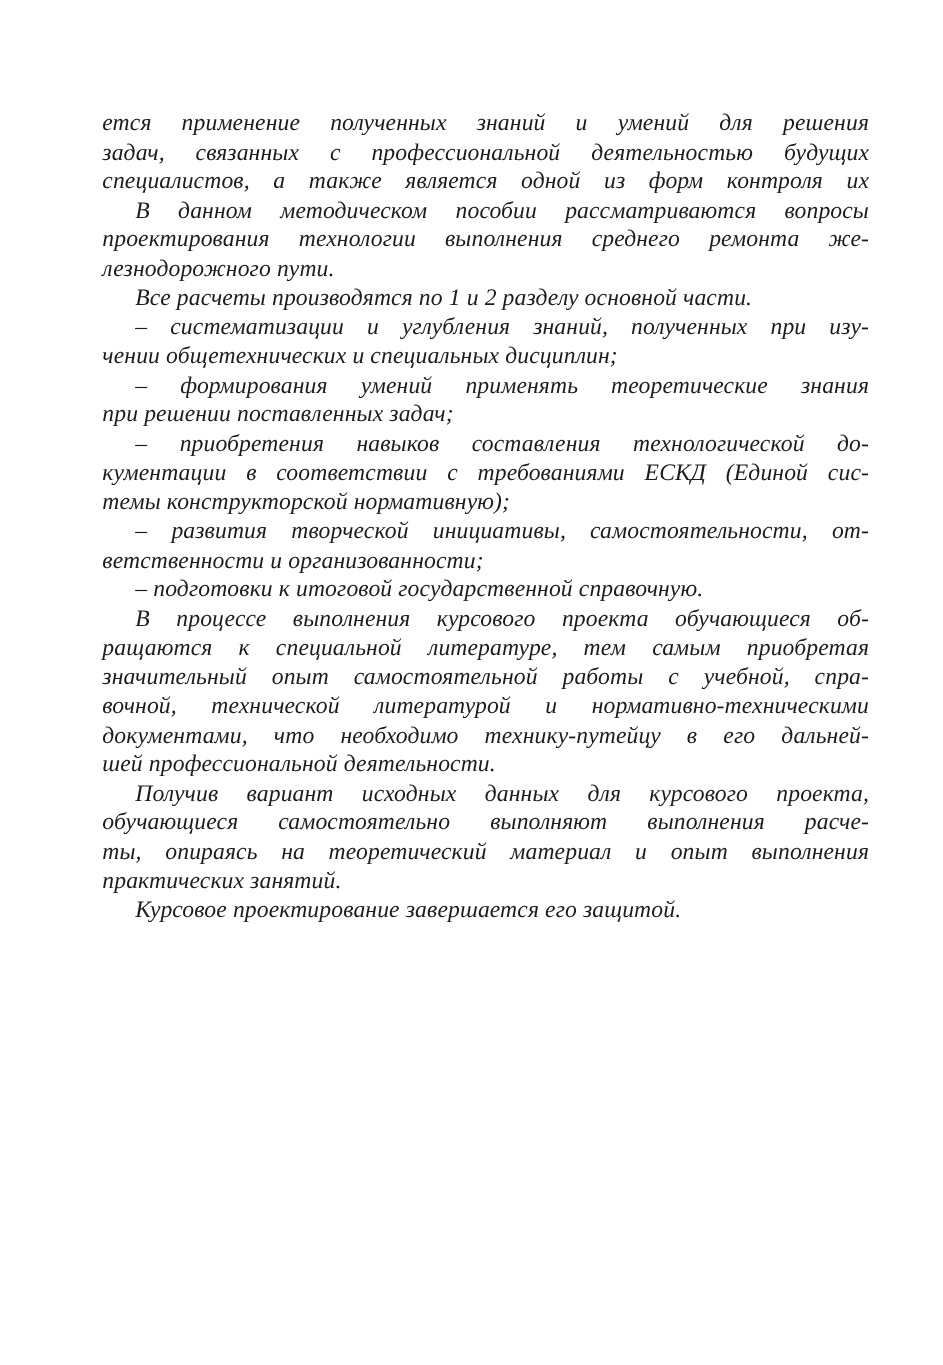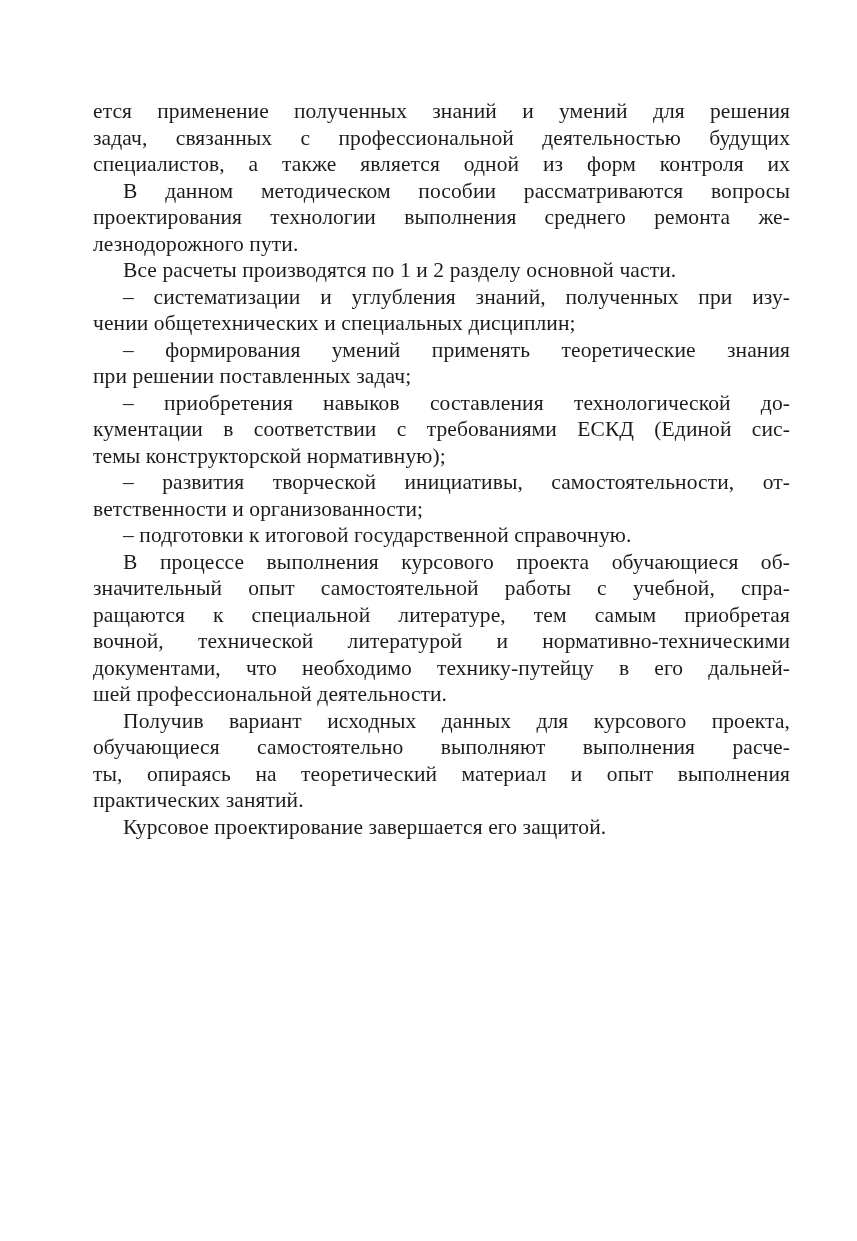--- a/index.html
+++ b/index.html
@@ -6,20 +6,21 @@
     margin: 0;
     padding: 0;
     background: #ffffff;
   }
   .page {
     position: relative;
     width: 857px;
     height: 1241px;
     background: #ffffff;
     overflow: hidden;
+    font-style: italic;
   }
   .text-block {
     position: absolute;
     left: 93px;
     top: 98px;
     width: 697px;
     font-family: "Liberation Serif", "DejaVu Serif", serif;
     font-size: 21.5px;
     line-height: 26.5px;
     color: #1c1c1c;
@@ -76,22 +77,22 @@
       </div>
       <div class="paragraph">
         <div class="line j indent">– развития творческой инициативы, самостоятельности, от-</div>
         <div class="line">ветственности и организованности;</div>
       </div>
       <div class="paragraph">
         <div class="line indent">– подготовки к итоговой государственной справочную.</div>
       </div>
       <div class="paragraph">
         <div class="line j indent">В процессе выполнения курсового проекта обучающиеся об-</div>
+        <div class="line j">ращаются к специальной литературе, тем самым приобретая</div>
         <div class="line j">значительный опыт самостоятельной работы с учебной, спра-</div>
-        <div class="line j">ращаются к специальной литературе, тем самым приобретая</div>
         <div class="line j">вочной, технической литературой и нормативно-техническими</div>
         <div class="line j">документами, что необходимо технику-путейцу в его дальней-</div>
         <div class="line">шей профессиональной деятельности.</div>
       </div>
       <div class="paragraph">
         <div class="line j indent">Получив вариант исходных данных для курсового проекта,</div>
         <div class="line j">обучающиеся самостоятельно выполняют выполнения расче-</div>
         <div class="line j">ты, опираясь на теоретический материал и опыт выполнения</div>
         <div class="line">практических занятий.</div>
       </div>

